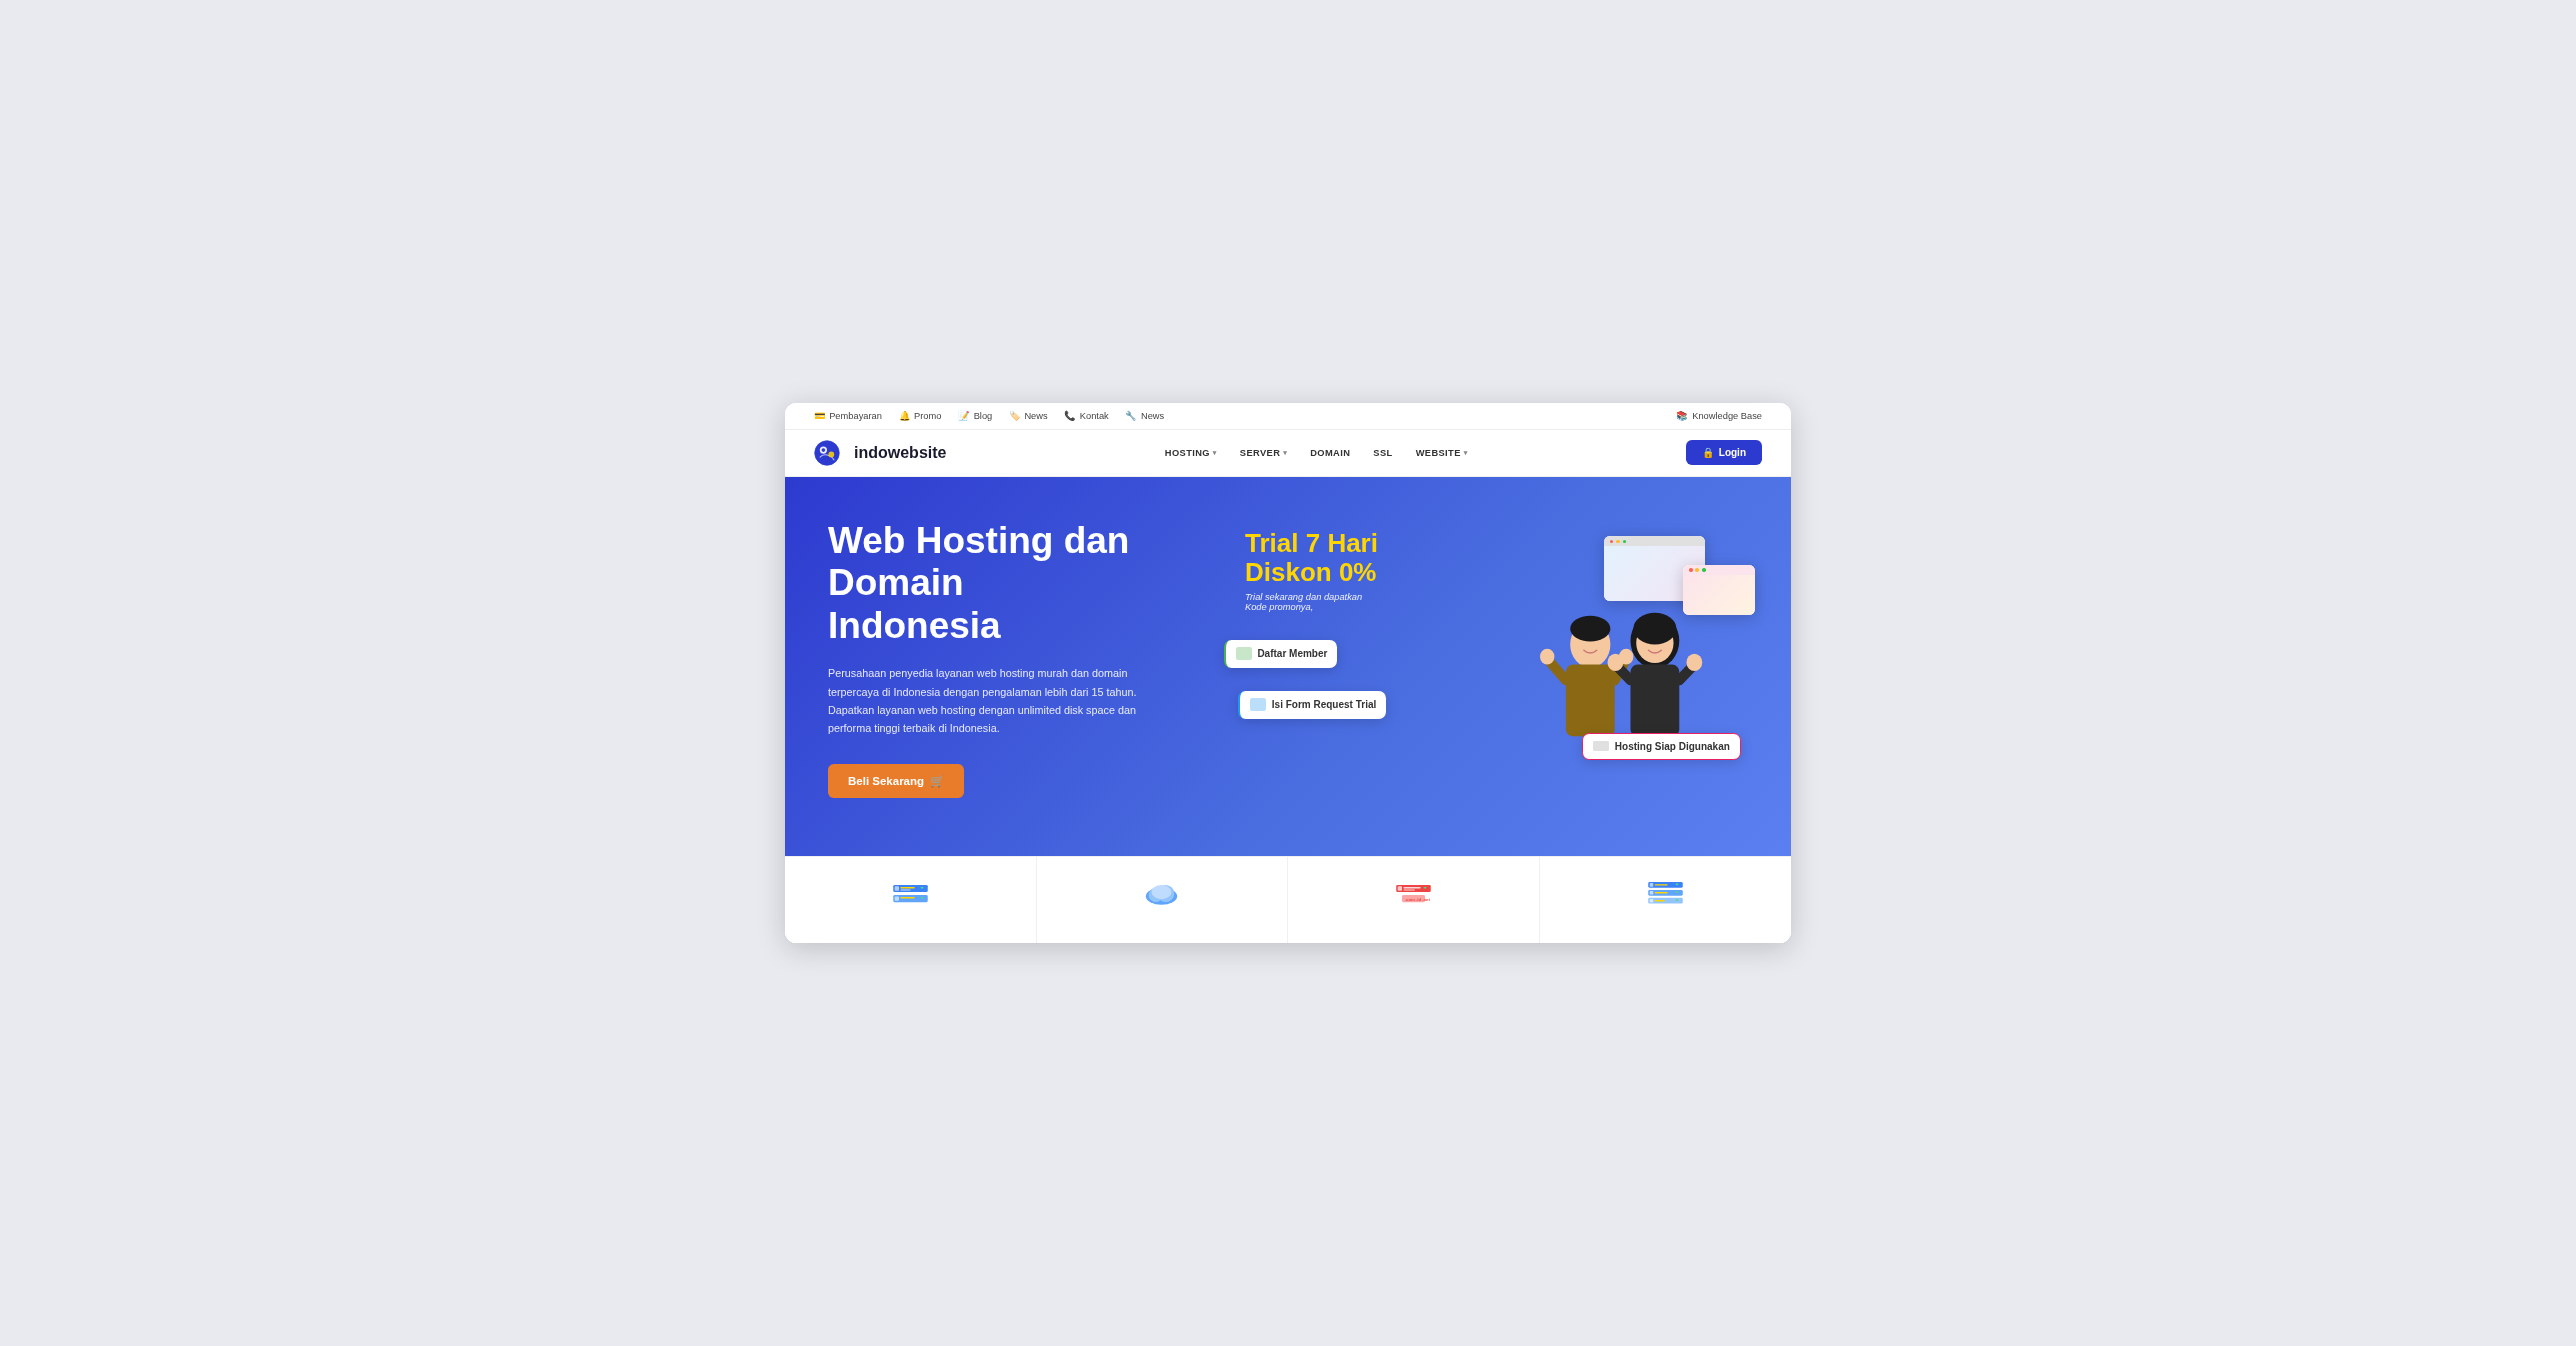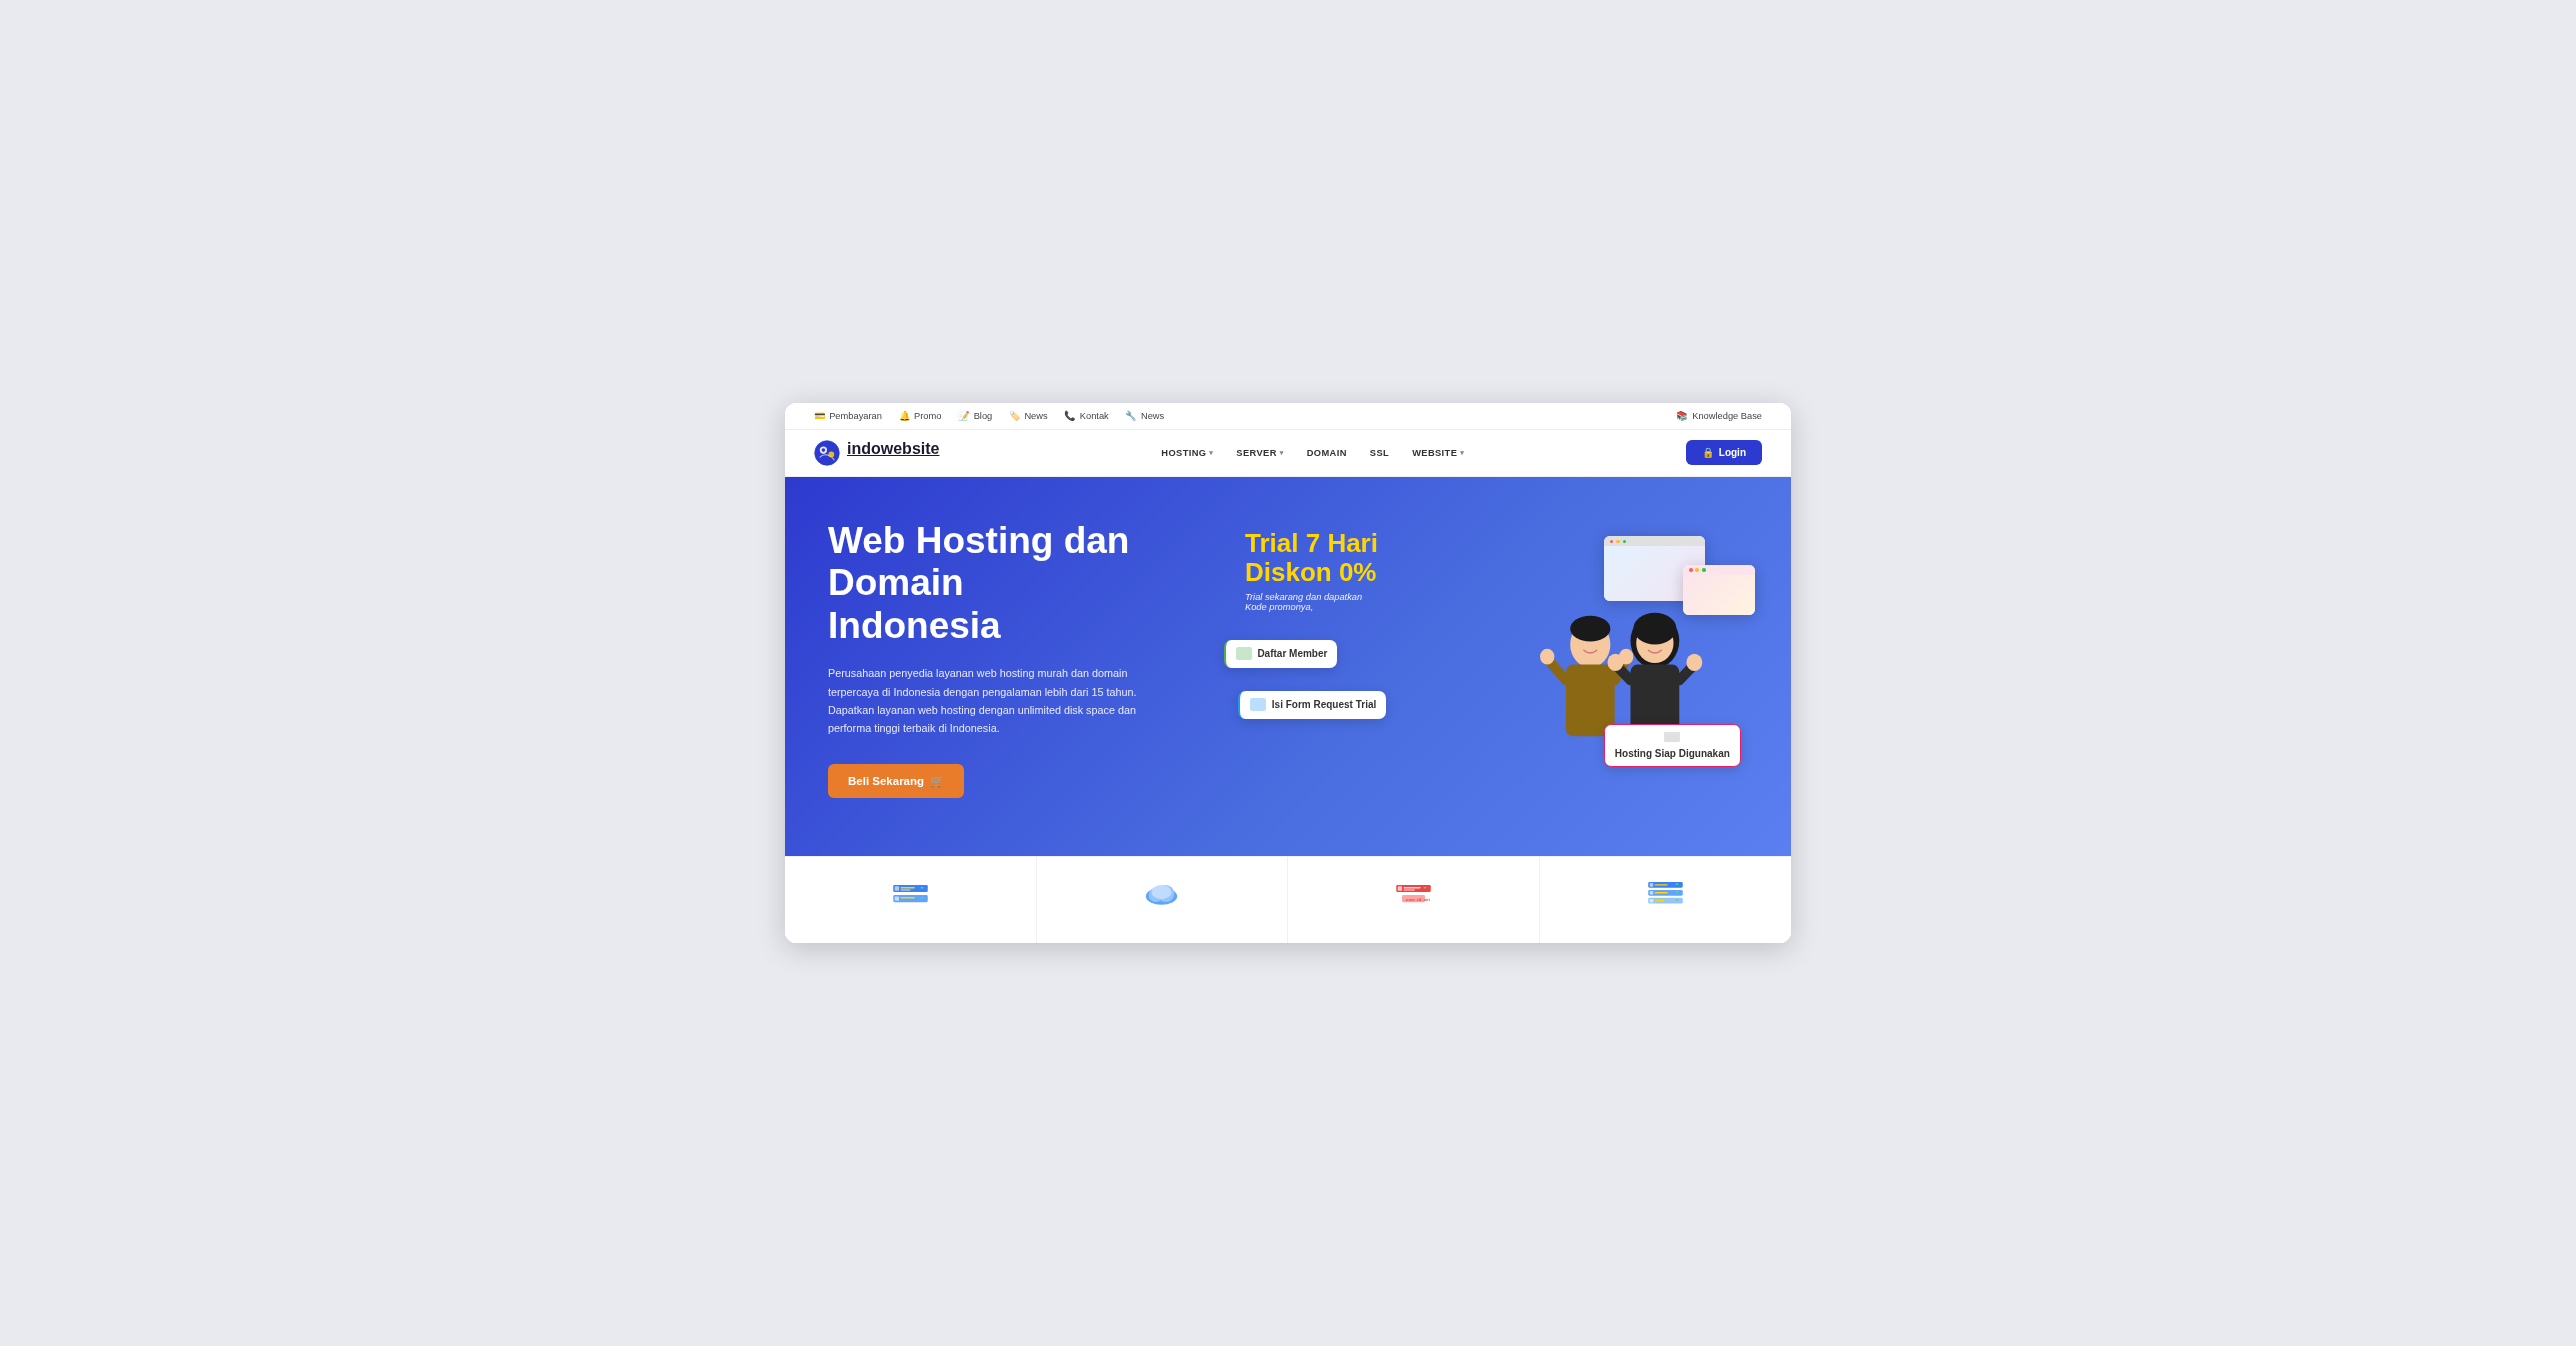--- a/index.html
+++ b/index.html
@@ -63,26 +63,26 @@
       background: #fff;
       padding: 10px 29px;
       display: flex;
       align-items: center;
       justify-content: space-between;
       border-bottom: 0.7px solid #f0f0f0;
     }
 
     .logo {
       display: flex;
-      gap: 7px;
+      align-items: center;
+      gap: 14px;
       font-size: 16px;
       font-weight: 700;
       color: #1a1a2e;
       cursor: pointer;
-      text-decoration: underline;
     }
 
     .logo-icon {
       width: 26px;
       height: 26px;
     }
 
     .nav-links {
       display: flex;
       align-items: flex-start;
@@ -490,21 +490,21 @@
       <div class="ui-card ui-card-daftar" style="position:absolute; top:111px; left:21.6px; z-index:10;">
         <div class="ui-card-icon" style="background:#c8e6c9; width:16px; height:13px; border-radius:2.2px;"></div>
         <span>Daftar Member</span>
       </div>
 
       <div class="ui-card ui-card-isi" style="position:absolute; top:162px; left:36px; z-index:10;">
         <div class="ui-card-icon" style="background:#bbdefb; width:16px; height:13px; border-radius:2.2px;"></div>
         <span>Isi Form Request Trial</span>
       </div>
 
-      <div class="ui-card ui-card-hosting" style="position:absolute; bottom:21px; right:7.2px; z-index:10;flex-direction:column;">
+      <div class="ui-card ui-card-hosting" style="position:absolute; bottom:28px; right:7.2px; z-index:10;">
         <div class="ui-card-icon" style="background:#e0e0e0; width:16px; height:10px; border-radius:1.4px;"></div>
         <span>Hosting Siap Digunakan</span>
       </div>
     </div>
   </div>
 
   <div class="bottom-cards">
     <div class="bottom-card">
       <div class="bottom-card-icon icon-hosting">
         <svg width="35" height="23" viewBox="0 0 48 32" fill="none" xmlns="http://www.w3.org/2000/svg">

